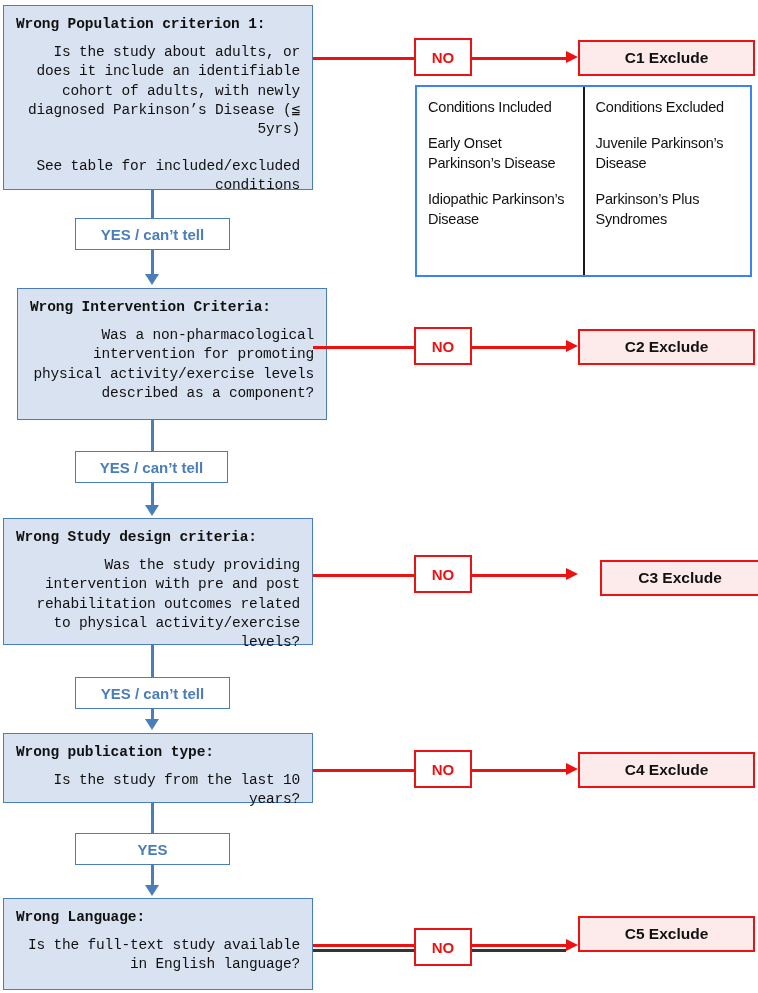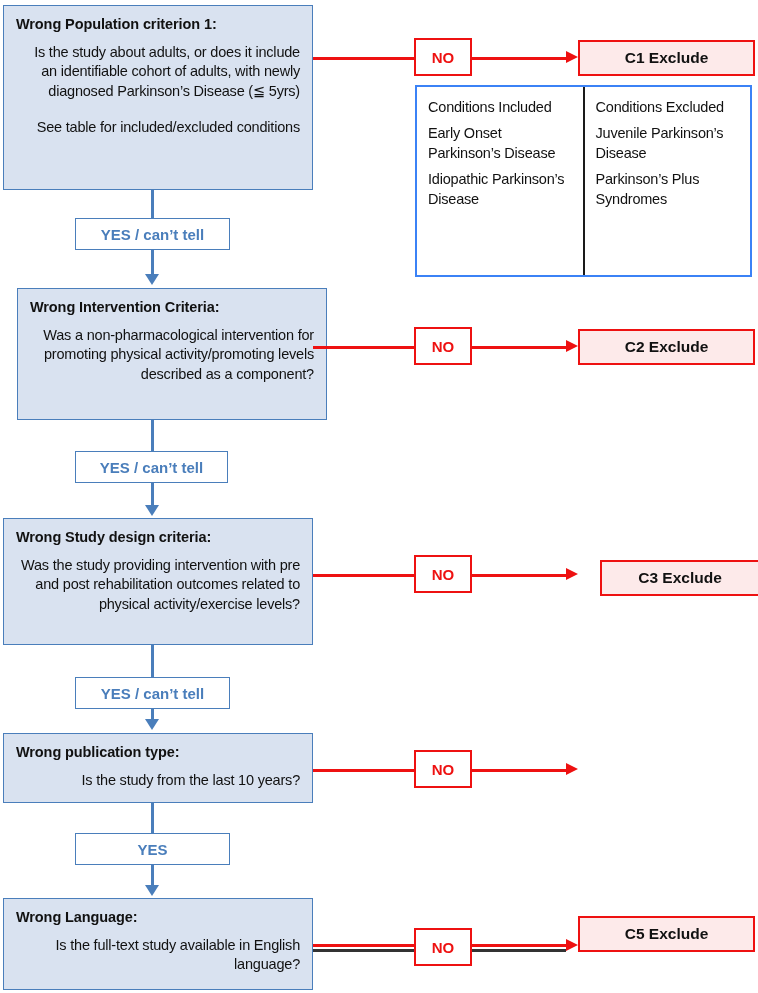--- a/index.html
+++ b/index.html
@@ -18,20 +18,21 @@
     overflow: hidden;
   }
 
   
   .criterion-box {
     position: absolute;
     box-sizing: border-box;
     background: #d9e2f0;
     border: 1.5px solid #4a7ebb;
     padding: 9px 12px 8px 12px;
+    font-family: Liberation Mono, monospace;
   }
   .criterion-title {
     font-weight: bold;
     font-size: 14.5px;
     color: #111111;
     line-height: 1.32;
     margin: 0 0 9px 0;
     letter-spacing: -0.1px;
   }
   .criterion-text {
@@ -143,21 +144,21 @@
   .cond-col.divider {
     border-left: 2px solid #1a1a1a;
   }
   .cond-cell {
     font-size: 14.5px;
     color: #111111;
     line-height: 1.34;
     letter-spacing: -0.2px;
   }
   .cond-cell + .cond-cell {
-    margin-top: 7px;
+    margin-top: 17px;
   }
 </style>
 </head>
 <body>
 
 <div id="canvas">
 
   <div class="criterion-box" style="left:3px; top:5px; width:310px; height:185px;">
     <p class="criterion-title">Wrong Population criterion 1:</p>
     <p class="criterion-text">Is the study about adults, or does it include an identifiable cohort of adults, with newly diagnosed Parkinson’s Disease (≦ 5yrs)</p>
@@ -183,21 +184,21 @@
     </div>
   </div>
 
   <div class="v-line" style="left:151px; top:190px; width:2.5px; height:28px;"></div>
   <div class="yes-box" style="left:75px; top:218px; width:155px; height:32px;">YES / can’t tell</div>
   <div class="v-line" style="left:151px; top:250px; width:2.5px; height:26px;"></div>
   <div class="v-arrow" style="left:145px; top:274px;"></div>
 
   <div class="criterion-box" style="left:17px; top:288px; width:310px; height:132px;">
     <p class="criterion-title">Wrong Intervention Criteria:</p>
-    <p class="criterion-text">Was a non-pharmacological intervention for promoting physical activity/promoting levels described as a component?</p>
+    <p class="criterion-text">Was a non-pharmacological intervention for promoting physical activity/exercise levels described as a component?</p>
   </div>
 
   <div class="h-line" style="left:313px; top:346px; width:101px;"></div>
   <div class="no-box" style="left:414px; top:327px; width:58px; height:38px;">NO</div>
   <div class="h-line" style="left:472px; top:346px; width:96px;"></div>
   <div class="h-arrow" style="left:566px; top:340px;"></div>
   <div class="exclude-box" style="left:578px; top:329px; width:177px; height:36px;">C2 Exclude</div>
 
   <div class="v-line" style="left:151px; top:420px; width:2.5px; height:31px;"></div>
   <div class="yes-box" style="left:75px; top:451px; width:153px; height:32px;">YES / can’t tell</div>
@@ -222,20 +223,21 @@
 
   <div class="criterion-box" style="left:3px; top:733px; width:310px; height:70px;">
     <p class="criterion-title">Wrong publication type:</p>
     <p class="criterion-text">Is the study from the last 10 years?</p>
   </div>
 
   <div class="h-line" style="left:313px; top:769px; width:101px;"></div>
   <div class="no-box" style="left:414px; top:750px; width:58px; height:38px;">NO</div>
   <div class="h-line" style="left:472px; top:769px; width:96px;"></div>
   <div class="h-arrow" style="left:566px; top:763px;"></div>
+  <div class="exclude-box" style="left:578px; top:752px; width:177px; height:36px;">C4 Exclude</div>
 
   <div class="v-line" style="left:151px; top:803px; width:2.5px; height:30px;"></div>
   <div class="yes-box" style="left:75px; top:833px; width:155px; height:32px;">YES</div>
   <div class="v-line" style="left:151px; top:865px; width:2.5px; height:22px;"></div>
   <div class="v-arrow" style="left:145px; top:885px;"></div>
 
   <div class="criterion-box" style="left:3px; top:898px; width:310px; height:92px;">
     <p class="criterion-title">Wrong Language:</p>
     <p class="criterion-text">Is the full-text study available in English language?</p>
   </div>

